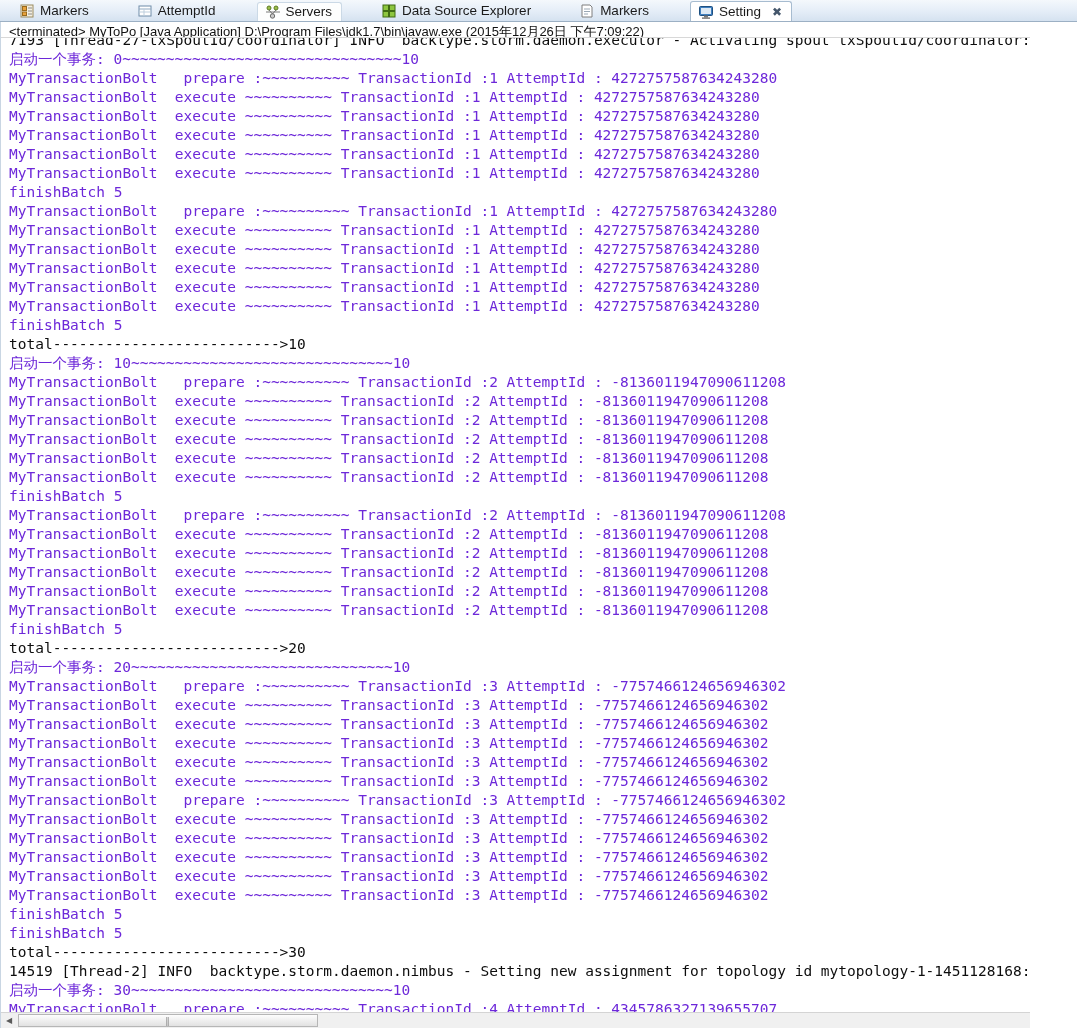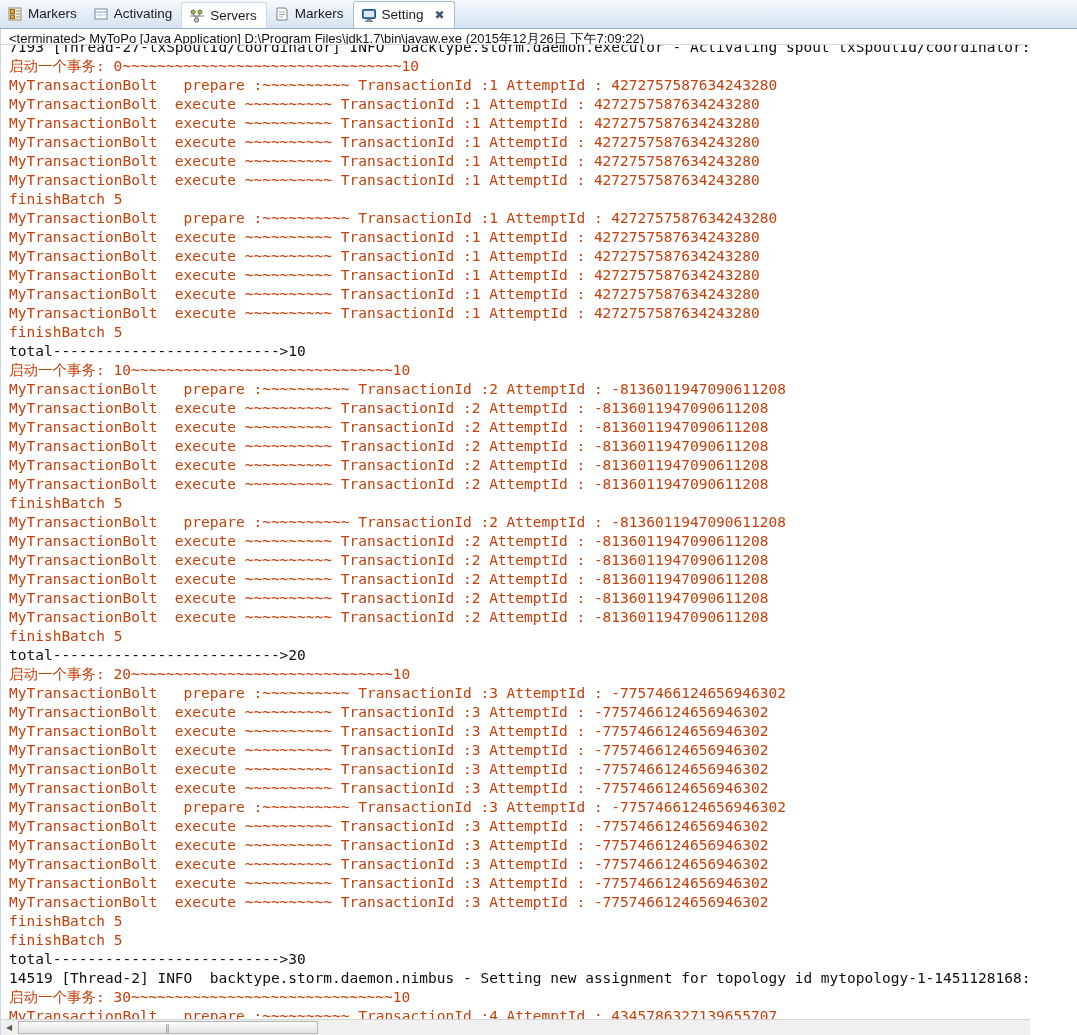--- a/index.html
+++ b/index.html
@@ -11,27 +11,28 @@
     overflow: hidden;
   }
   body {
     font-family: "Liberation Sans", sans-serif;
     -webkit-font-smoothing: none;
   }
 
   
   .tabbar {
     position: relative;
-    height: 29px;
+    height: 22px;
     background: linear-gradient(to bottom, #f4f8fc 0%, #e4edf7 55%, #d5e2f0 100%);
     border-bottom: 1px solid #9cb0c4;
     display: flex;
     align-items: stretch;
-    padding-left: 0;
-    box-sizing: border-box;
+    padding-left: 12px;
+    box-sizing: border-box;
+    gap: 32px;
   }
   .tab {
     display: flex;
     align-items: center;
     gap: 5px;
     padding: 0 9px 0 7px;
     font-size: 13.5px;
     color: #1a1a1a;
     cursor: default;
     position: relative;
@@ -93,21 +94,21 @@
     position: relative;
     padding-left: 8px;
     padding-top: 0px;
     font-family: "DejaVu Sans Mono", monospace;
     font-size: 14.5px;
     line-height: 19px;
     white-space: pre;
     overflow: hidden;
   }
   .ln { height: 19px; white-space: pre; overflow: hidden; }
-  .red   { color: #c2410c; }
+  .red   { color: #6d28d9; }
   .black { color: #0d0d0d; }
   .clipped-top { margin-top: -7px; }
 
   
   .hscroll {
     position: absolute;
     left: 0; bottom: 0;
     width: 1077px;
     height: 16px;
     background: #f0f0f0;
@@ -155,37 +156,48 @@
 
   <div class="tab">
     <span class="ic">
       <svg width="16" height="16" viewBox="0 0 16 16">
         <rect x="2" y="3" width="12" height="10" fill="#ffffff" stroke="#6f8ca8"></rect>
         <line x1="2" y1="6" x2="14" y2="6" stroke="#8fa8c0"></line>
         <line x1="2" y1="9" x2="14" y2="9" stroke="#bdcedd"></line>
         <line x1="7" y1="6" x2="7" y2="13" stroke="#bdcedd"></line>
       </svg>
     </span>
-    <span class="label">Activating</span>
+    <span class="label">AttemptId</span>
   </div>
 
   <div class="tab inactive-raised">
     <span class="ic">
       <svg width="16" height="16" viewBox="0 0 16 16">
         <circle cx="4" cy="4" r="2" fill="#9bbf4a" stroke="#5d7a22"></circle>
         <circle cx="11" cy="4" r="2" fill="#9bbf4a" stroke="#5d7a22"></circle>
         <circle cx="7.5" cy="12" r="2.2" fill="#c9c9c9" stroke="#6c6c6c"></circle>
         <line x1="4" y1="6" x2="7.5" y2="10" stroke="#6c6c6c"></line>
         <line x1="11" y1="6" x2="7.5" y2="10" stroke="#6c6c6c"></line>
         <line x1="1" y1="8" x2="15" y2="8" stroke="#7a7a7a"></line>
       </svg>
     </span>
     <span class="label">Servers</span>
   </div>
 
+  <div class="tab">
+    <span class="ic">
+      <svg width="16" height="16" viewBox="0 0 16 16">
+        <rect x="2" y="2" width="5.5" height="5.5" fill="#8dc63f" stroke="#3f6b12"></rect>
+        <rect x="8.5" y="2" width="5.5" height="5.5" fill="#8dc63f" stroke="#3f6b12"></rect>
+        <rect x="2" y="8.5" width="5.5" height="5.5" fill="#8dc63f" stroke="#3f6b12"></rect>
+        <rect x="8.5" y="8.5" width="5.5" height="5.5" fill="#8dc63f" stroke="#3f6b12"></rect>
+      </svg>
+    </span>
+    <span class="label">Data Source Explorer</span>
+  </div>
 
   <div class="tab">
     <span class="ic">
       <svg width="16" height="16" viewBox="0 0 16 16">
         <path d="M3 2 h8 l2 2 v10 h-10 z" fill="#ffffff" stroke="#7f7f7f"></path>
         <line x1="5" y1="6" x2="11" y2="6" stroke="#9aa8b5"></line>
         <line x1="5" y1="8.5" x2="11" y2="8.5" stroke="#9aa8b5"></line>
         <line x1="5" y1="11" x2="9" y2="11" stroke="#9aa8b5"></line>
       </svg>
     </span>

